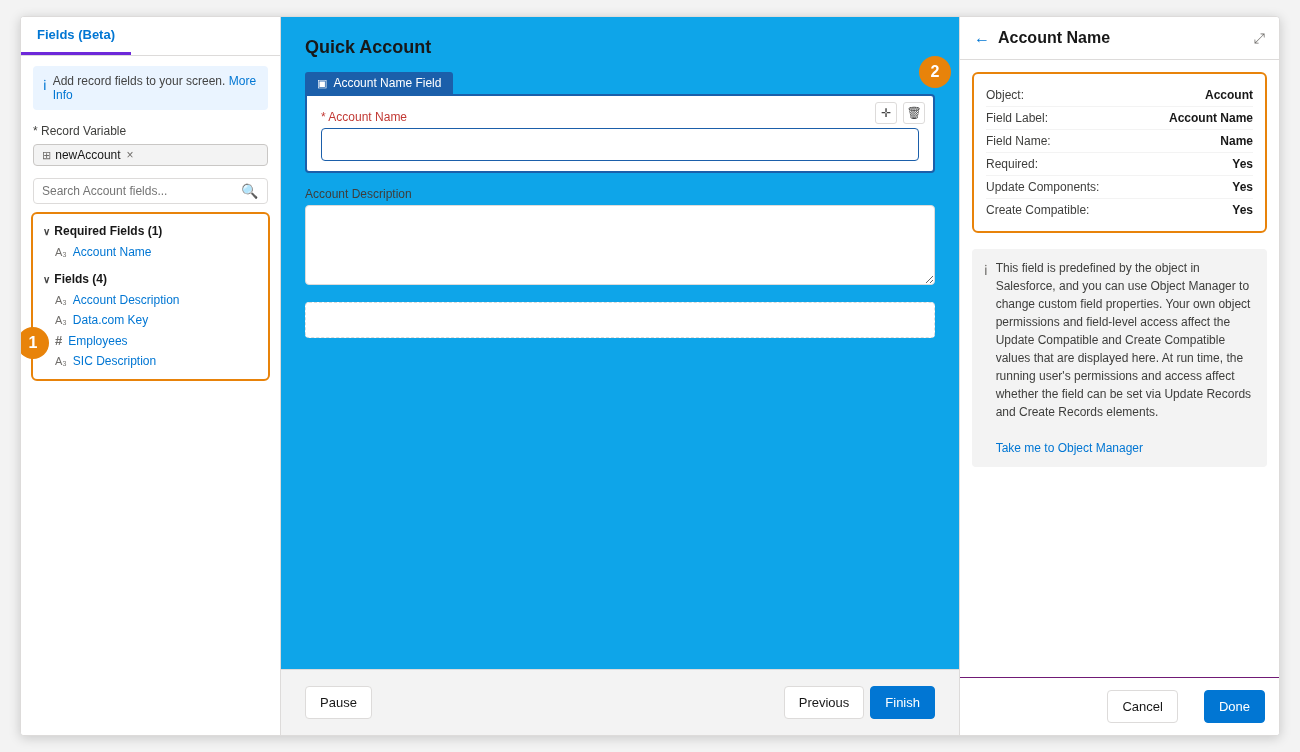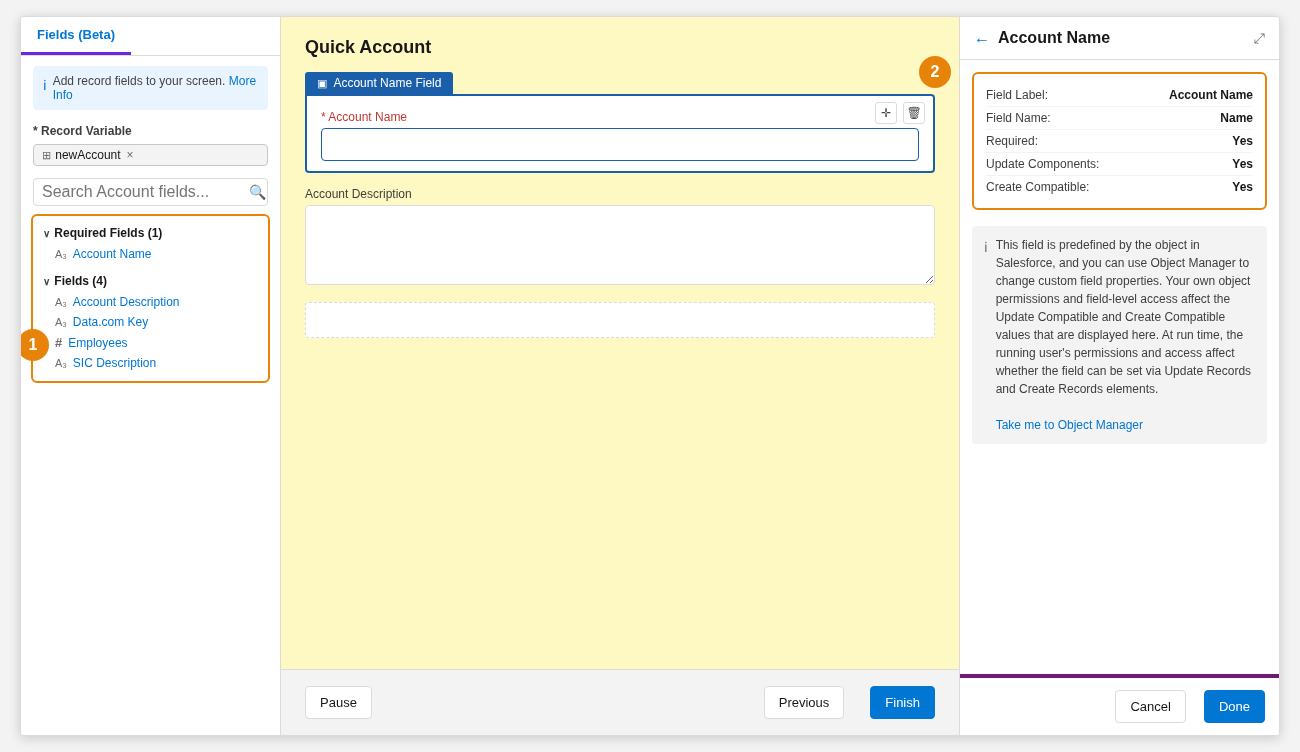--- a/index.html
+++ b/index.html
@@ -82,21 +82,21 @@
     }
     .more-info-link {
       color: #0176d3;
       text-decoration: none;
       font-weight: 500;
     }
     .record-variable-label {
       font-size: 12px;
       color: #3e3e3c;
       padding: 6px 12px 2px;
-      font-weight: 700;
+      font-weight: 400;
     }
     .variable-badge {
       display: inline-flex;
       align-items: center;
       gap: 4px;
       background: #f3f3f3;
       border: 1px solid #c9c7c5;
       border-radius: 4px;
       padding: 3px 8px;
       font-size: 12px;
@@ -118,21 +118,21 @@
       align-items: center;
       border: 1px solid #dddbda;
       border-radius: 4px;
       margin: 4px 12px 8px;
       padding: 4px 8px;
       background: #fff;
     }
     .search-row input {
       border: none;
       outline: none;
-      font-size: 16px;
+      font-size: 12px;
       flex: 1;
       color: #3e3e3c;
       background: transparent;
     }
     .search-icon-btn {
       background: none;
       border: none;
       cursor: pointer;
       color: #706e6b;
       font-size: 14px;
@@ -184,21 +184,21 @@
       font-weight: 700;
       display: flex;
       align-items: center;
       justify-content: center;
       position: absolute;
       z-index: 10;
     }
     
     .center-panel {
       flex: 1;
-      background: #fef9c3;
+      background: #0ea5e9;
       display: flex;
       flex-direction: column;
       position: relative;
     }
     .canvas-area {
       flex: 1;
       padding: 20px 24px;
       display: flex;
       flex-direction: column;
       gap: 0;
@@ -311,21 +311,21 @@
       background: #fff;
       color: #181818;
     }
     .btn-primary {
       background: #0176d3;
       color: #fff;
       border-color: #0176d3;
     }
     .btn-group {
       display: flex;
-      gap: 26px;
+      gap: 6px;
     }
     
     .right-panel {
       width: 320px;
       border-left: 1px solid #dddbda;
       background: #fff;
       display: flex;
       flex-direction: column;
       overflow-y: auto;
     }
@@ -535,20 +535,24 @@
       <div class="right-header">
         <div class="right-header-left">
           <a class="back-arrow">←</a>
           <span class="right-panel-title">Account Name</span>
         </div>
         <span class="expand-icon">⤢</span>
       </div>
 
       <div class="orange-info-box">
         <div class="info-row">
+          <span class="info-row-label">Object:</span>
+          <span class="info-row-value">Account</span>
+        </div>
+        <div class="info-row">
           <span class="info-row-label">Field Label:</span>
           <span class="info-row-value">Account Name</span>
         </div>
         <div class="info-row">
           <span class="info-row-label">Field Name:</span>
           <span class="info-row-value">Name</span>
         </div>
         <div class="info-row">
           <span class="info-row-label">Required:</span>
           <span class="info-row-value">Yes</span>
@@ -567,20 +571,20 @@
         <span class="note-icon">ℹ</span>
         <div>
           <span>This field is predefined by the object in Salesforce, and you can use Object Manager to change custom field properties. Your own object permissions and field-level access affect the Update Compatible and Create Compatible values that are displayed here. At run time, the running user's permissions and access affect whether the field can be set via Update Records and Create Records elements.</span>
           <br><br>
           <a class="object-manager-link">Take me to Object Manager</a>
         </div>
       </div>
 
       <div style="flex:1;"></div>
 
-      <div style="display:flex;justify-content:flex-end;gap:18px;padding:12px 14px;border-top:4px solid #701a75;background:#fff;">
+      <div style="display:flex;justify-content:flex-end;gap:26px;padding:12px 14px;border-top:1px solid #701a75;background:#fff;">
         <button class="btn">Cancel</button>
         <button class="btn btn-primary">Done</button>
       </div>
     </div>
 
   </div>
 </div>
 
 </body></html>

